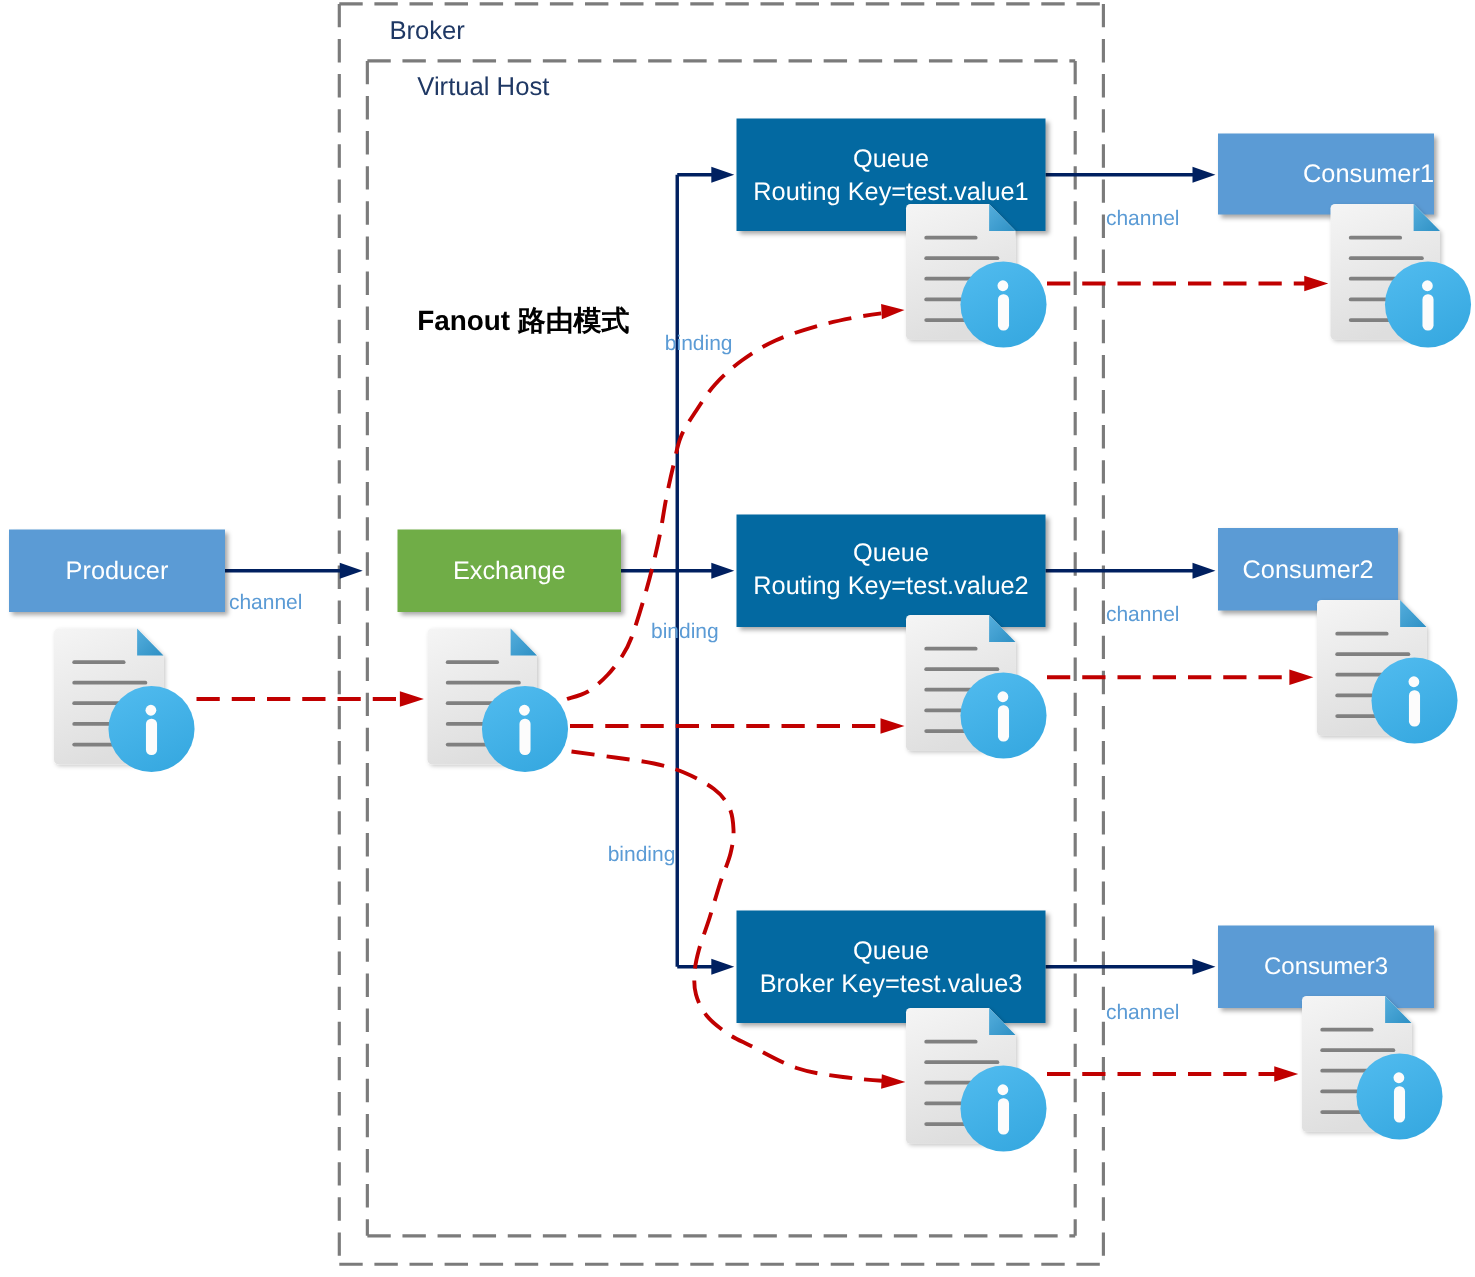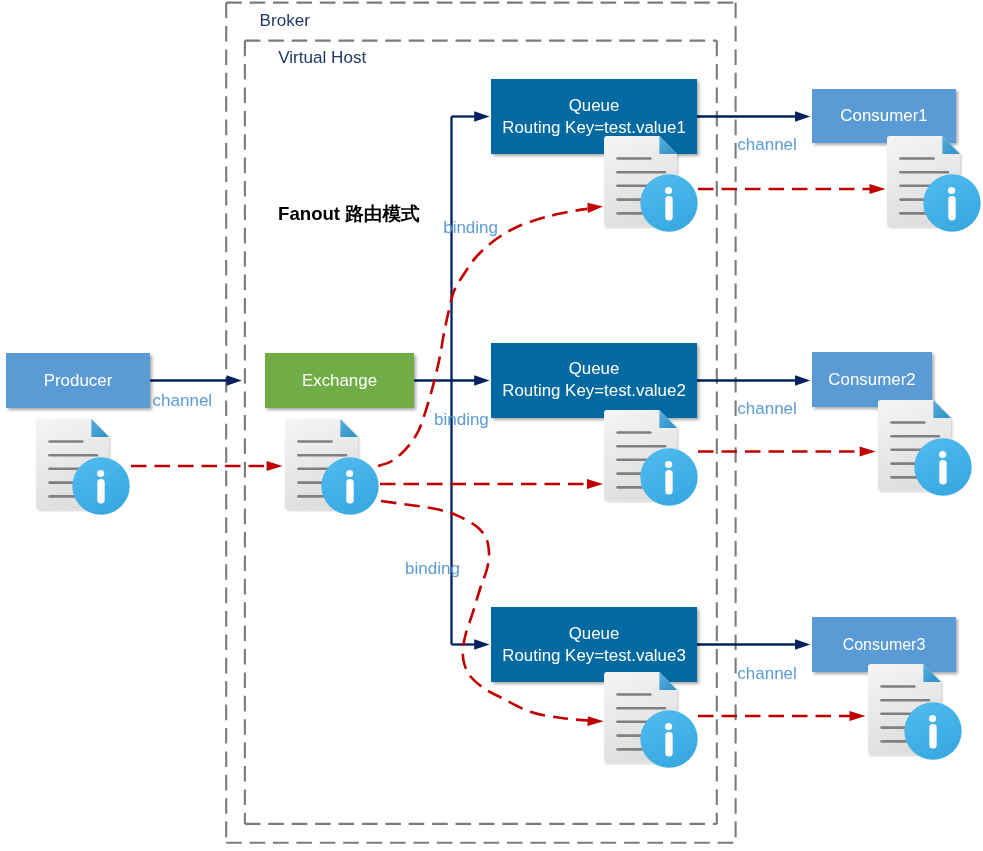--- a/index.html
+++ b/index.html
@@ -9,21 +9,21 @@
   #wires, #icons { position:absolute; left:0; top:0; width:983px; height:851px; }
   #wires, #icons { pointer-events:none; }
   .box { position:absolute; box-sizing:border-box; display:flex; flex-direction:column;
          align-items:center; justify-content:center; color:#ffffff;
          box-shadow:2px 2px 3px rgba(0,0,0,0.34); }
   .box span { display:block; line-height:21.7px; white-space:nowrap; }
   .bx-blue  { background:#5B9BD5; }
   .bx-green { background:#70AD47; }
   .bx-orange{ background:#0369a1; }
   .edge-label { position:absolute; color:#5B9BD5; white-space:nowrap;
-                font-size:17px; line-height:16.8px; }
+                font-size:14px; line-height:16.8px; }
   .ctn-label { position:absolute; color:#1F3864; white-space:nowrap;
                font-size:17.1px; line-height:17.1px;padding-left:28px; }
   .title { position:absolute; color:#000000; white-space:nowrap; font-weight:bold;
            font-size:18.6px; line-height:18.6px;margin-top:12px; }
 </style>
 </head>
 <body>
 
 <div id="stage">
 
@@ -136,24 +136,24 @@
   <div class="box bx-orange" style="left:491px; top:79px; width:206px; height:75px;">
     <span style="font-size:16.9px">Queue</span>
     <span style="font-size:16.9px">Routing Key=test.value1</span>
   </div>
   <div class="box bx-orange" style="left:491px; top:342.5px; width:206px; height:75px;">
     <span style="font-size:16.9px">Queue</span>
     <span style="font-size:16.9px">Routing Key=test.value2</span>
   </div>
   <div class="box bx-orange" style="left:491px; top:607px; width:206px; height:75px;">
     <span style="font-size:16.9px">Queue</span>
-    <span style="font-size:16.9px">Routing Key=test.value3</span>
+    <span style="font-size:16.9px">Broker Key=test.value3</span>
   </div>
 
-  <div class="box bx-blue" style="left:812px; top:89px; width:144px; height:54.4px;">
+  <div class="box bx-blue" style="left:812px; top:89px; width:144px; height:54.4px;align-items:flex-end;">
     <span style="font-size:16.9px">Consumer1</span>
   </div>
   <div class="box bx-blue" style="left:812px; top:352px; width:120px; height:55px;">
     <span style="font-size:16.9px">Consumer2</span>
   </div>
   <div class="box bx-blue" style="left:812px; top:617px; width:144px; height:55px;">
     <span style="font-size:16px">Consumer3</span>
   </div>
 
   <div class="edge-label" style="left:152.6px; top:392.8px;">channel</div>

